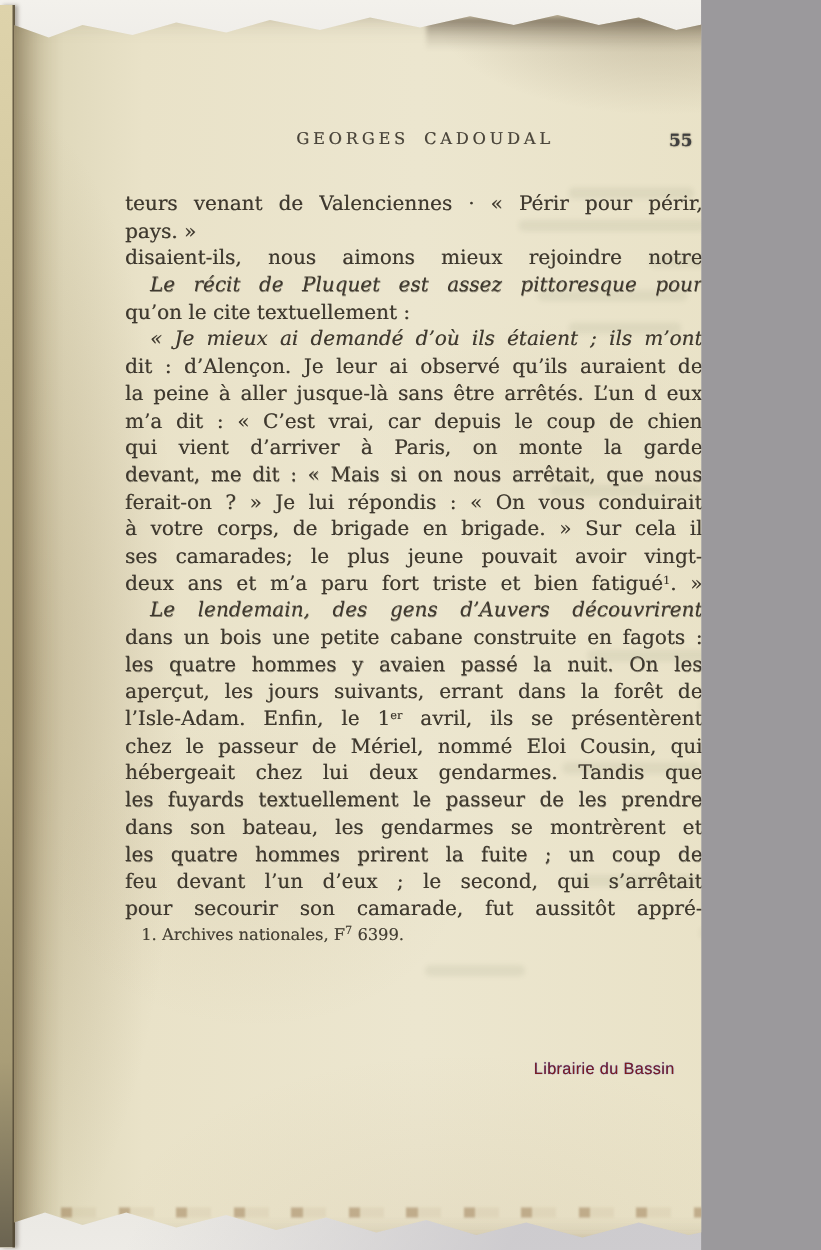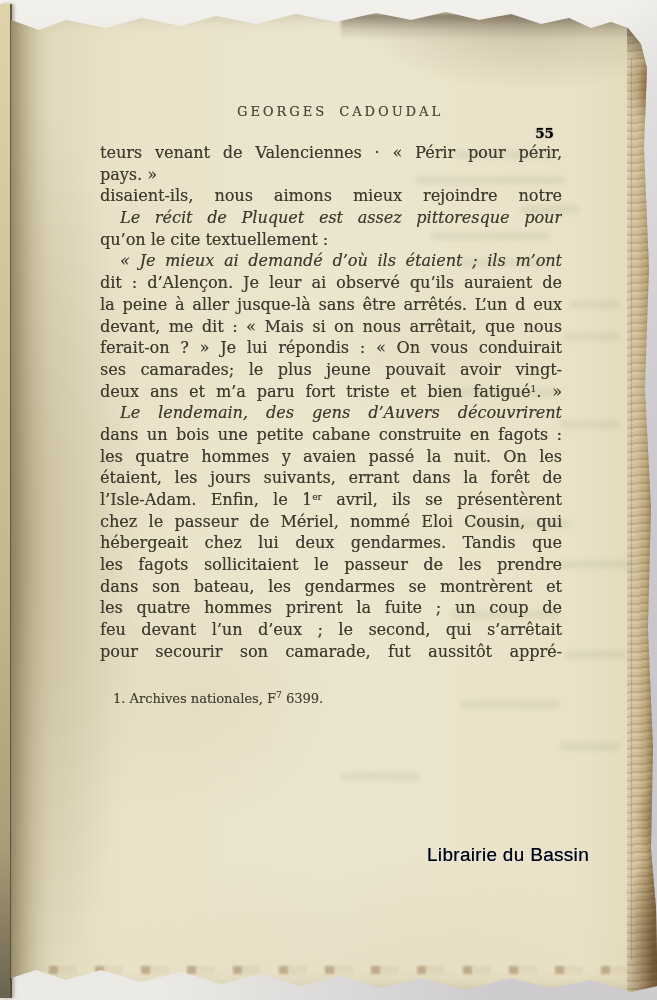--- a/index.html
+++ b/index.html
@@ -1,17 +1,17 @@
 <!DOCTYPE html>
 <html><head>
 <meta charset="utf-8">
 <style>
   html,body{margin:0;padding:0;background:#9b999c;}
   .canvas{
-    position:relative;width:657px;height:1000px;overflow:hidden;
+    position:relative;width:561px;height:1000px;overflow:hidden;
     font-family:"DejaVu Serif",serif;
   }
   
   .backdrop{
     position:absolute;inset:0;
     background:
       linear-gradient(115deg, rgba(210,208,212,0) 55%, rgba(198,196,201,.8) 85%),
       linear-gradient(180deg,#f3f1ec 0%,#e7e5e2 10%,#d8d6d8 40%,#d3d1d4 62%,#e0ded9 82%,#edebe6 100%);
   }
   
@@ -81,39 +81,39 @@
     position:absolute;height:9px;border-radius:4px;
     background:rgba(128,134,104,.8);opacity:.14;filter:blur(2px);
   }
   
   .content{position:absolute;left:100px;top:104px;width:462px;color:#3e382e;}
   .header{position:relative;height:16px;line-height:16px;
     font-size:13px;letter-spacing:3px;word-spacing:5px;color:#49443a;
     text-shadow:.3px .3px .5px rgba(70,62,48,.5);}
   .running-title{position:absolute;left:137px;top:0;}
   .page-number{position:absolute;right:8px;top:1px;letter-spacing:0;
-    font-weight:700;font-size:13.5px;color:#000000;
-    text-shadow:0 0 1.3px rgba(70,60,45,.95);margin-top:20px;}
+    font-weight:700;font-size:13.5px;color:#404040;
+    text-shadow:0 0 1.3px rgba(70,60,45,.95);}
   .body{
-    margin-top:22px;font-size:16px;line-height:21.7px;
+    margin-top:32px;font-size:16px;line-height:21.7px;
     text-shadow:.3px .3px .45px rgba(62,56,46,.55);
   }
   .line{height:21.7px;text-align:justify;white-space:nowrap;}
   .line.fill{text-align-last:justify;white-space:normal;overflow:hidden;}
   .line.indent{padding-left:20px;font-style:italic;}
   sup{font-size:9px;line-height:0;vertical-align:5px;}
   .footnote{
-    margin-top:28px;padding-left:13px;font-size:13px;color:#443f34;
+    margin-top:3px;padding-left:13px;font-size:13px;color:#443f34;
     text-shadow:.2px .2px .4px rgba(62,56,46,.5);
   }
   
   .watermark{
     position:absolute;left:427px;top:844px;
-    font-family:"Liberation Sans",sans-serif;font-size:19px;line-height:22px;
-    letter-spacing:.3px;color:#000000;text-shadow:0 0 .6px rgba(20,60,210,.9);
+    font-family:"Liberation Sans",sans-serif;font-size:13px;line-height:22px;
+    letter-spacing:.3px;color:#7f1d1d;text-shadow:0 0 .6px rgba(20,60,210,.9);
   }
 </style>
 </head>
 <body>
 
 <div class="canvas">
   <div class="backdrop"></div>
   <div class="cover-strip"></div>
 
   <div class="page">
@@ -150,32 +150,35 @@
     </div>
     <div class="body">
         <div class="line fill">teurs venant de Valenciennes · « Périr pour périr,</div>
         <div class="line">pays. »</div>
         <div class="line fill">disaient-ils, nous aimons mieux rejoindre notre</div>
         <div class="line indent fill">Le récit de Pluquet est assez pittoresque pour</div>
         <div class="line">qu’on le cite textuellement :</div>
         <div class="line indent fill">« Je mieux ai demandé d’où ils étaient ; ils m’ont</div>
         <div class="line fill">dit : d’Alençon. Je leur ai observé qu’ils auraient de</div>
         <div class="line fill">la peine à aller jusque-là sans être arrêtés. L’un d eux</div>
+        <div class="line fill">m’a dit : « C’est vrai, car depuis le coup de chien</div>
+        <div class="line fill">qui vient d’arriver à Paris, on monte la garde</div>
         <div class="line fill">devant, me dit : « Mais si on nous arrêtait, que nous</div>
         <div class="line fill">ferait-on ? » Je lui répondis : « On vous conduirait</div>
+        <div class="line fill">à votre corps, de brigade en brigade. » Sur cela il</div>
         <div class="line fill">ses camarades; le plus jeune pouvait avoir vingt-</div>
         <div class="line fill">deux ans et m’a paru fort triste et bien fatigué<sup>1</sup>. »</div>
         <div class="line indent fill">Le lendemain, des gens d’Auvers découvrirent</div>
         <div class="line fill">dans un bois une petite cabane construite en fagots :</div>
         <div class="line fill">les quatre hommes y avaien passé la nuit. On les</div>
-        <div class="line fill">étaient, les jours suivants, errant dans la forêt de</div>
+        <div class="line fill">aperçut, les jours suivants, errant dans la forêt de</div>
         <div class="line fill">l’Isle-Adam. Enfin, le 1<sup>er</sup> avril, ils se présentèrent</div>
         <div class="line fill">chez le passeur de Mériel, nommé Eloi Cousin, qui</div>
         <div class="line fill">hébergeait chez lui deux gendarmes. Tandis que</div>
-        <div class="line fill">les fagots sollicitaient le passeur de les prendre</div>
+        <div class="line fill">les fuyards textuellement le passeur de les prendre</div>
         <div class="line fill">dans son bateau, les gendarmes se montrèrent et</div>
         <div class="line fill">les quatre hommes prirent la fuite ; un coup de</div>
         <div class="line fill">feu devant l’un d’eux ; le second, qui s’arrêtait</div>
         <div class="line fill">pour secourir son camarade, fut aussitôt appré-</div>
       </div>
     <div class="footnote">1. Archives nationales, F<sup>7</sup> 6399.</div>
   </div>
 
   <div class="watermark">Librairie du Bassin</div>
 </div>

